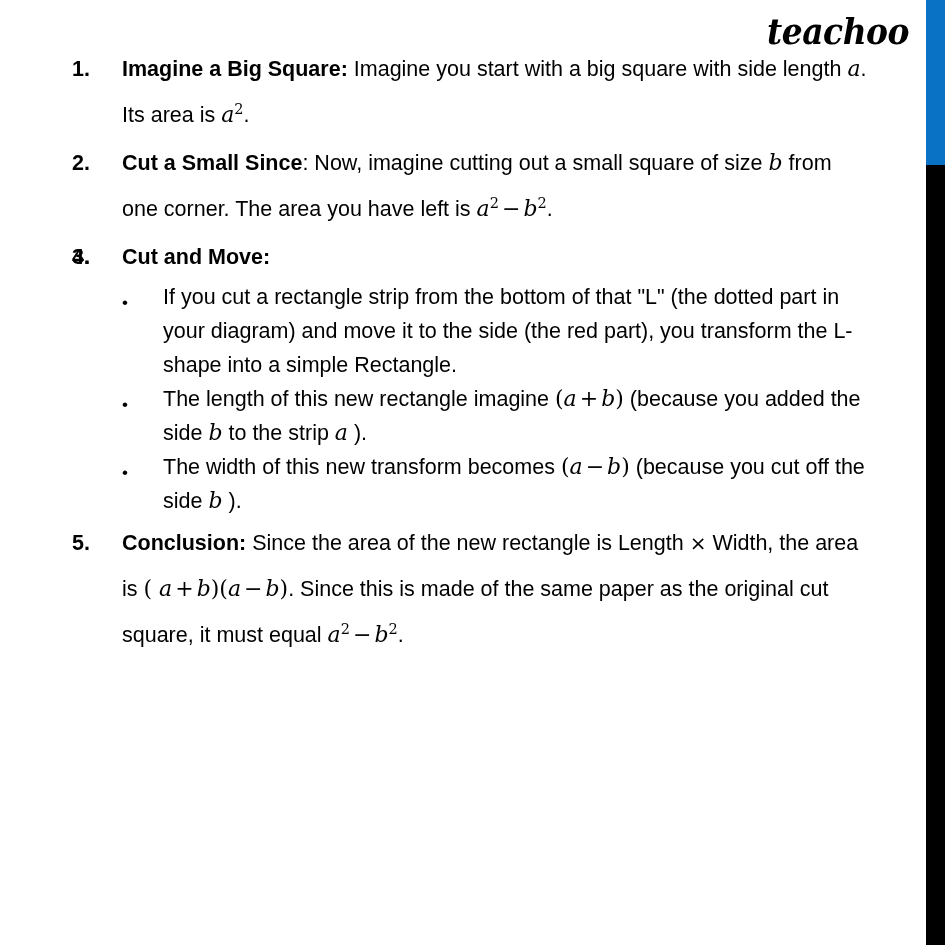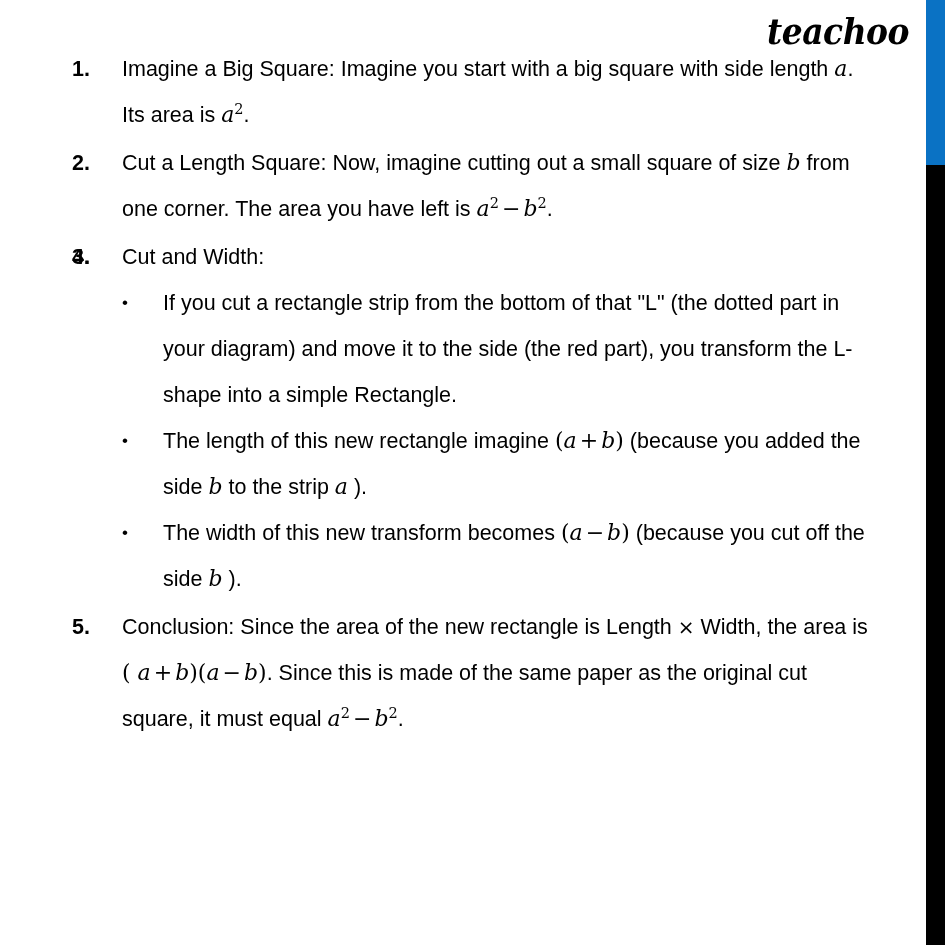--- a/index.html
+++ b/index.html
@@ -83,21 +83,21 @@
     line-height: 46px;
   }
 
   .step-body {
     font-size: 21.5px;
     line-height: 46px;
     padding-right: 38px;
   }
 
   .lead {
-    font-weight: normal;
+    font-weight: bold;
   }
 
   ul.sublist {
     list-style: none;
     margin: 0;
     padding: 0;
   }
 
   li.subitem {
     position: relative;
@@ -108,21 +108,21 @@
   .bullet-dot {
     position: absolute;
     left: 0px;
     top: 0;
     font-size: 17px;
     line-height: 46px;
   }
 
   .subitem-body {
     font-size: 21.5px;
-    line-height: 46px;
+    line-height: 34px;
     padding-right: 36px;
   }
 
   
   .math {
     font-family: "DejaVu Serif", "Liberation Serif", serif;
     font-style: italic;
     font-size: 22px;
   }
   .math .op {
@@ -159,32 +159,32 @@
     <li class="step">
       <span class="step-num">1.</span>
       <div class="step-body">
         <span class="lead">Imagine a Big Square:</span><span> Imagine you start with a big square with side length </span><span class="math">a</span><span>. Its area is </span><span class="math"><span>a</span><sup>2</sup></span><span>.</span>
       </div>
     </li>
 
     <li class="step">
       <span class="step-num">2.</span>
       <div class="step-body">
-        <span class="lead">Cut a Length Square</span><span>: Now, imagine cutting out a small square of size </span><span class="math">b</span><span> from one corner. The area you have left is </span><span class="math"><span>a</span><sup>2</sup><span class="op">−</span><span>b</span><sup>2</sup></span><span>.</span>
+        <span class="lead">Cut a Small Since</span><span>: Now, imagine cutting out a small square of size </span><span class="math">b</span><span> from one corner. The area you have left is </span><span class="math"><span>a</span><sup>2</sup><span class="op">−</span><span>b</span><sup>2</sup></span><span>.</span>
       </div>
     </li>
 
     <li class="step">
       <span class="step-num">3.</span>
     </li>
 
     <li class="step">
       <span class="step-num">4.</span>
       <div class="step-body">
-        <span class="lead">Cut and Width:</span>
+        <span class="lead">Cut and Move:</span>
       </div>
       <ul class="sublist">
 
         <li class="subitem">
           <span class="bullet-dot">•</span>
           <div class="subitem-body">If you cut a rectangle strip from the bottom of that "L" (the dotted part in your diagram) and move it to the side (the red part), you transform the L-shape into a simple Rectangle.</div>
         </li>
 
         <li class="subitem">
           <span class="bullet-dot">•</span>

